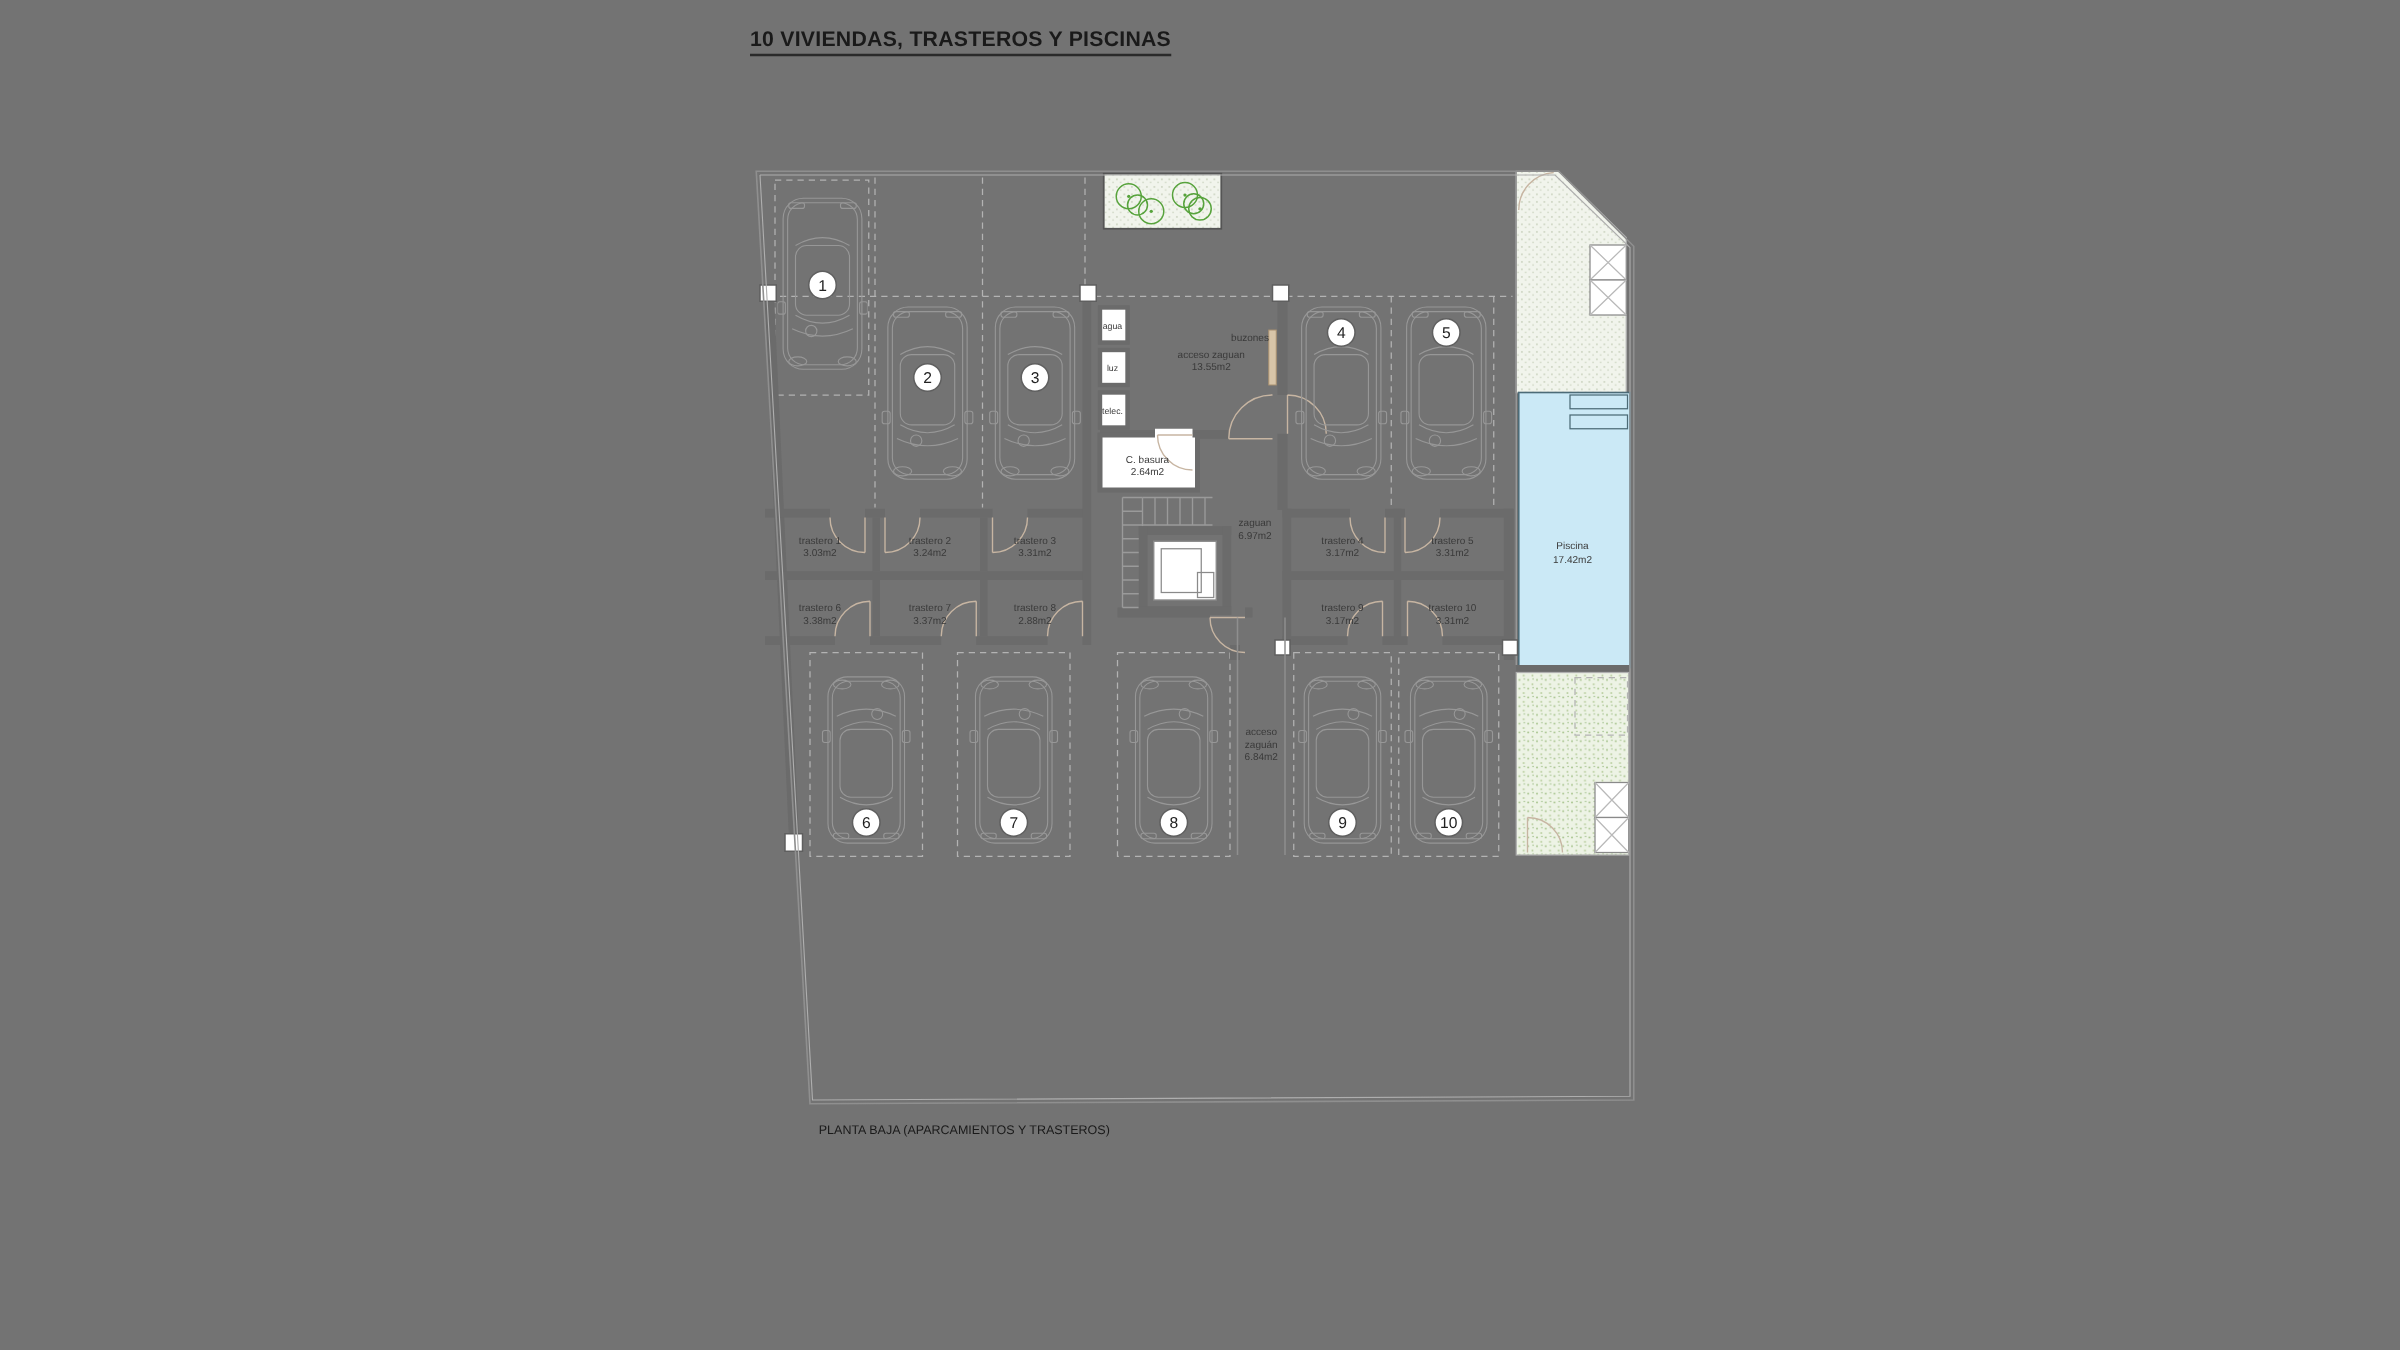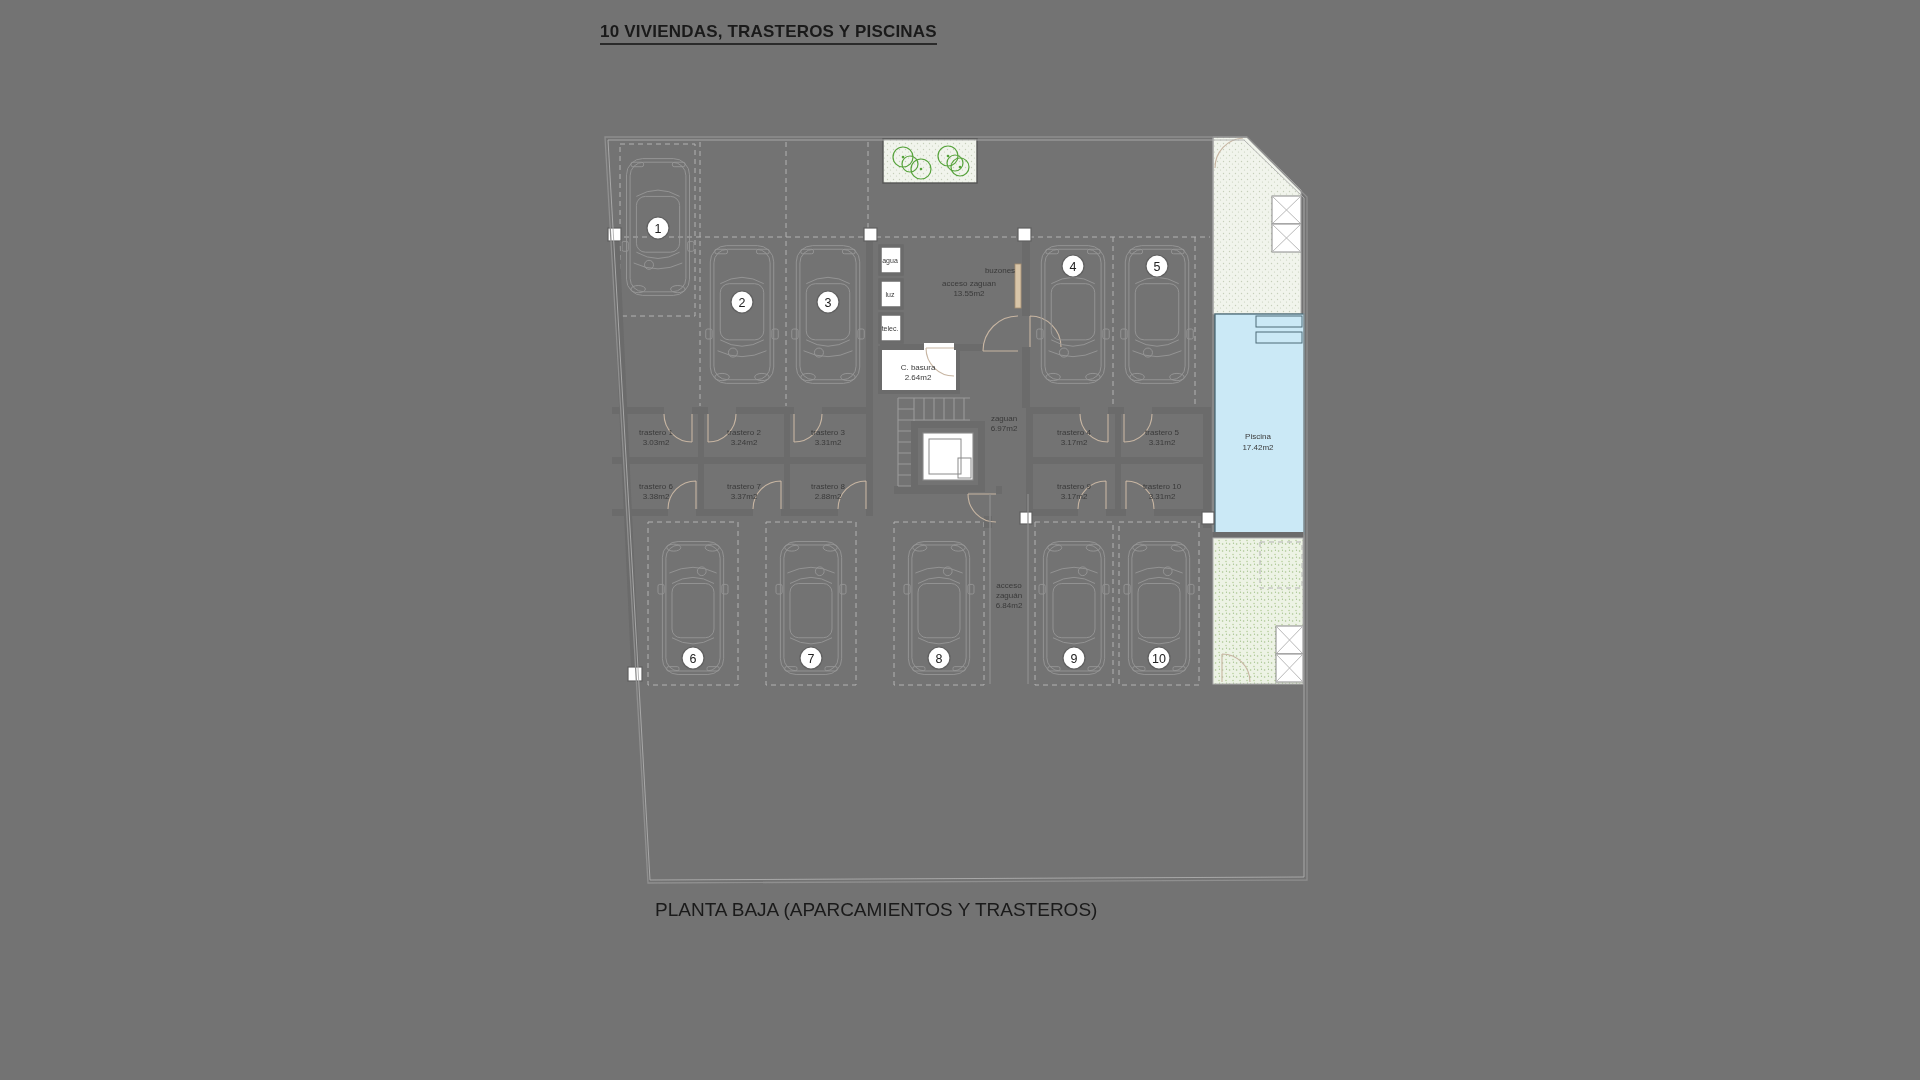--- a/index.html
+++ b/index.html
@@ -1,20 +1,20 @@
 <!DOCTYPE html>
 <html><head>
 <meta charset="utf-8">
 <style>
   html,body{margin:0;padding:0;background:#ffffff;}
   .page{position:relative;width:1920px;height:1080px;background:#737373;overflow:hidden;
         font-family:"Liberation Sans",sans-serif;padding-left:37px;}
   .plan-title{position:absolute;left:600px;top:22px;font-size:17px;font-weight:bold;
         color:#1a1a1a;border-bottom:2px solid #2a2a2a;padding-bottom:1px;letter-spacing:.2px;}
-  .plan-caption{position:absolute;left:655px;top:899px;font-size:19px;color:#1a1a1a;}
+  .plan-caption{position:absolute;left:655px;top:899px;font-size:10px;color:#1a1a1a;}
   svg{position:absolute;left:598px;top:136px;}
   text{font-family:"Liberation Sans",sans-serif;fill:#3a3a3a;}
   .lbl{font-size:8px;}
   .lbl-sm{font-size:7px;}
   .num{font-size:12.5px;fill:#222;}
   .wall{fill:#6b6b6b;stroke:none;}
   .dash{stroke:#b3b3b3;stroke-width:1;fill:none;stroke-dasharray:5 4;}
   .thin{stroke:#9a9a9a;stroke-width:1.1;fill:none;}
   .door{stroke:#c7b5a2;stroke-width:1.1;fill:none;}
   .carline{stroke:#979797;stroke-width:1;fill:none;}

